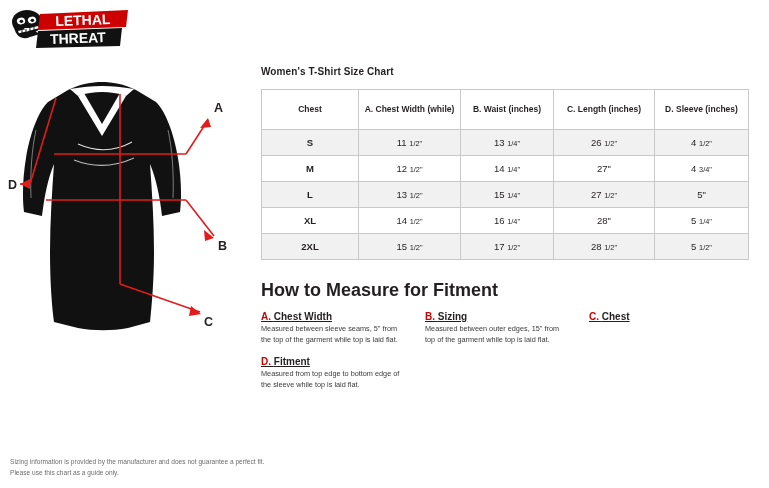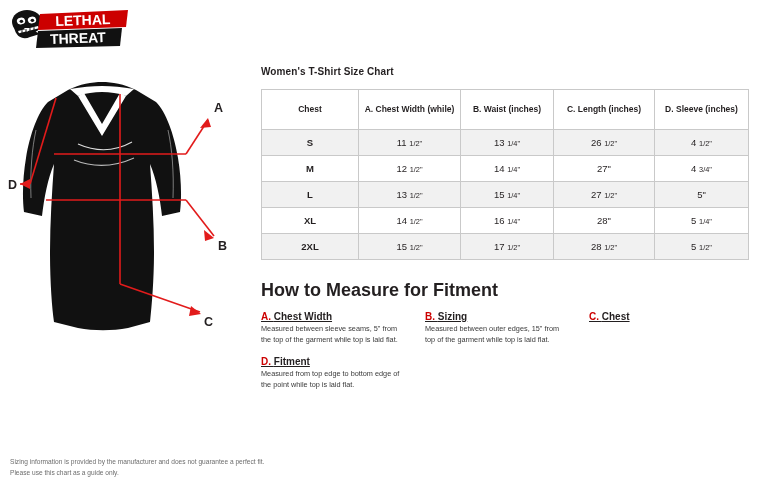--- a/index.html
+++ b/index.html
@@ -303,21 +303,21 @@
         <div class="measure-head">
           <span class="letter">C.</span>
           <span>Chest</span>
         </div>
       </div>
       <div class="measure-item">
         <div class="measure-head">
           <span class="letter">D.</span>
           <span>Fitment</span>
         </div>
-        <div class="measure-body">Measured from top edge to bottom edge of the point while top is laid flat.</div>
+        <div class="measure-body">Measured from top edge to bottom edge of the sleeve while top is laid flat.</div>
       </div>
     </div>
   </div>
 
   <div class="footer">
     <div>Sizing information is provided by the manufacturer and does not guarantee a perfect fit.</div>
     <div>Please use this chart as a guide only.</div>
   </div>
 
 </div>

